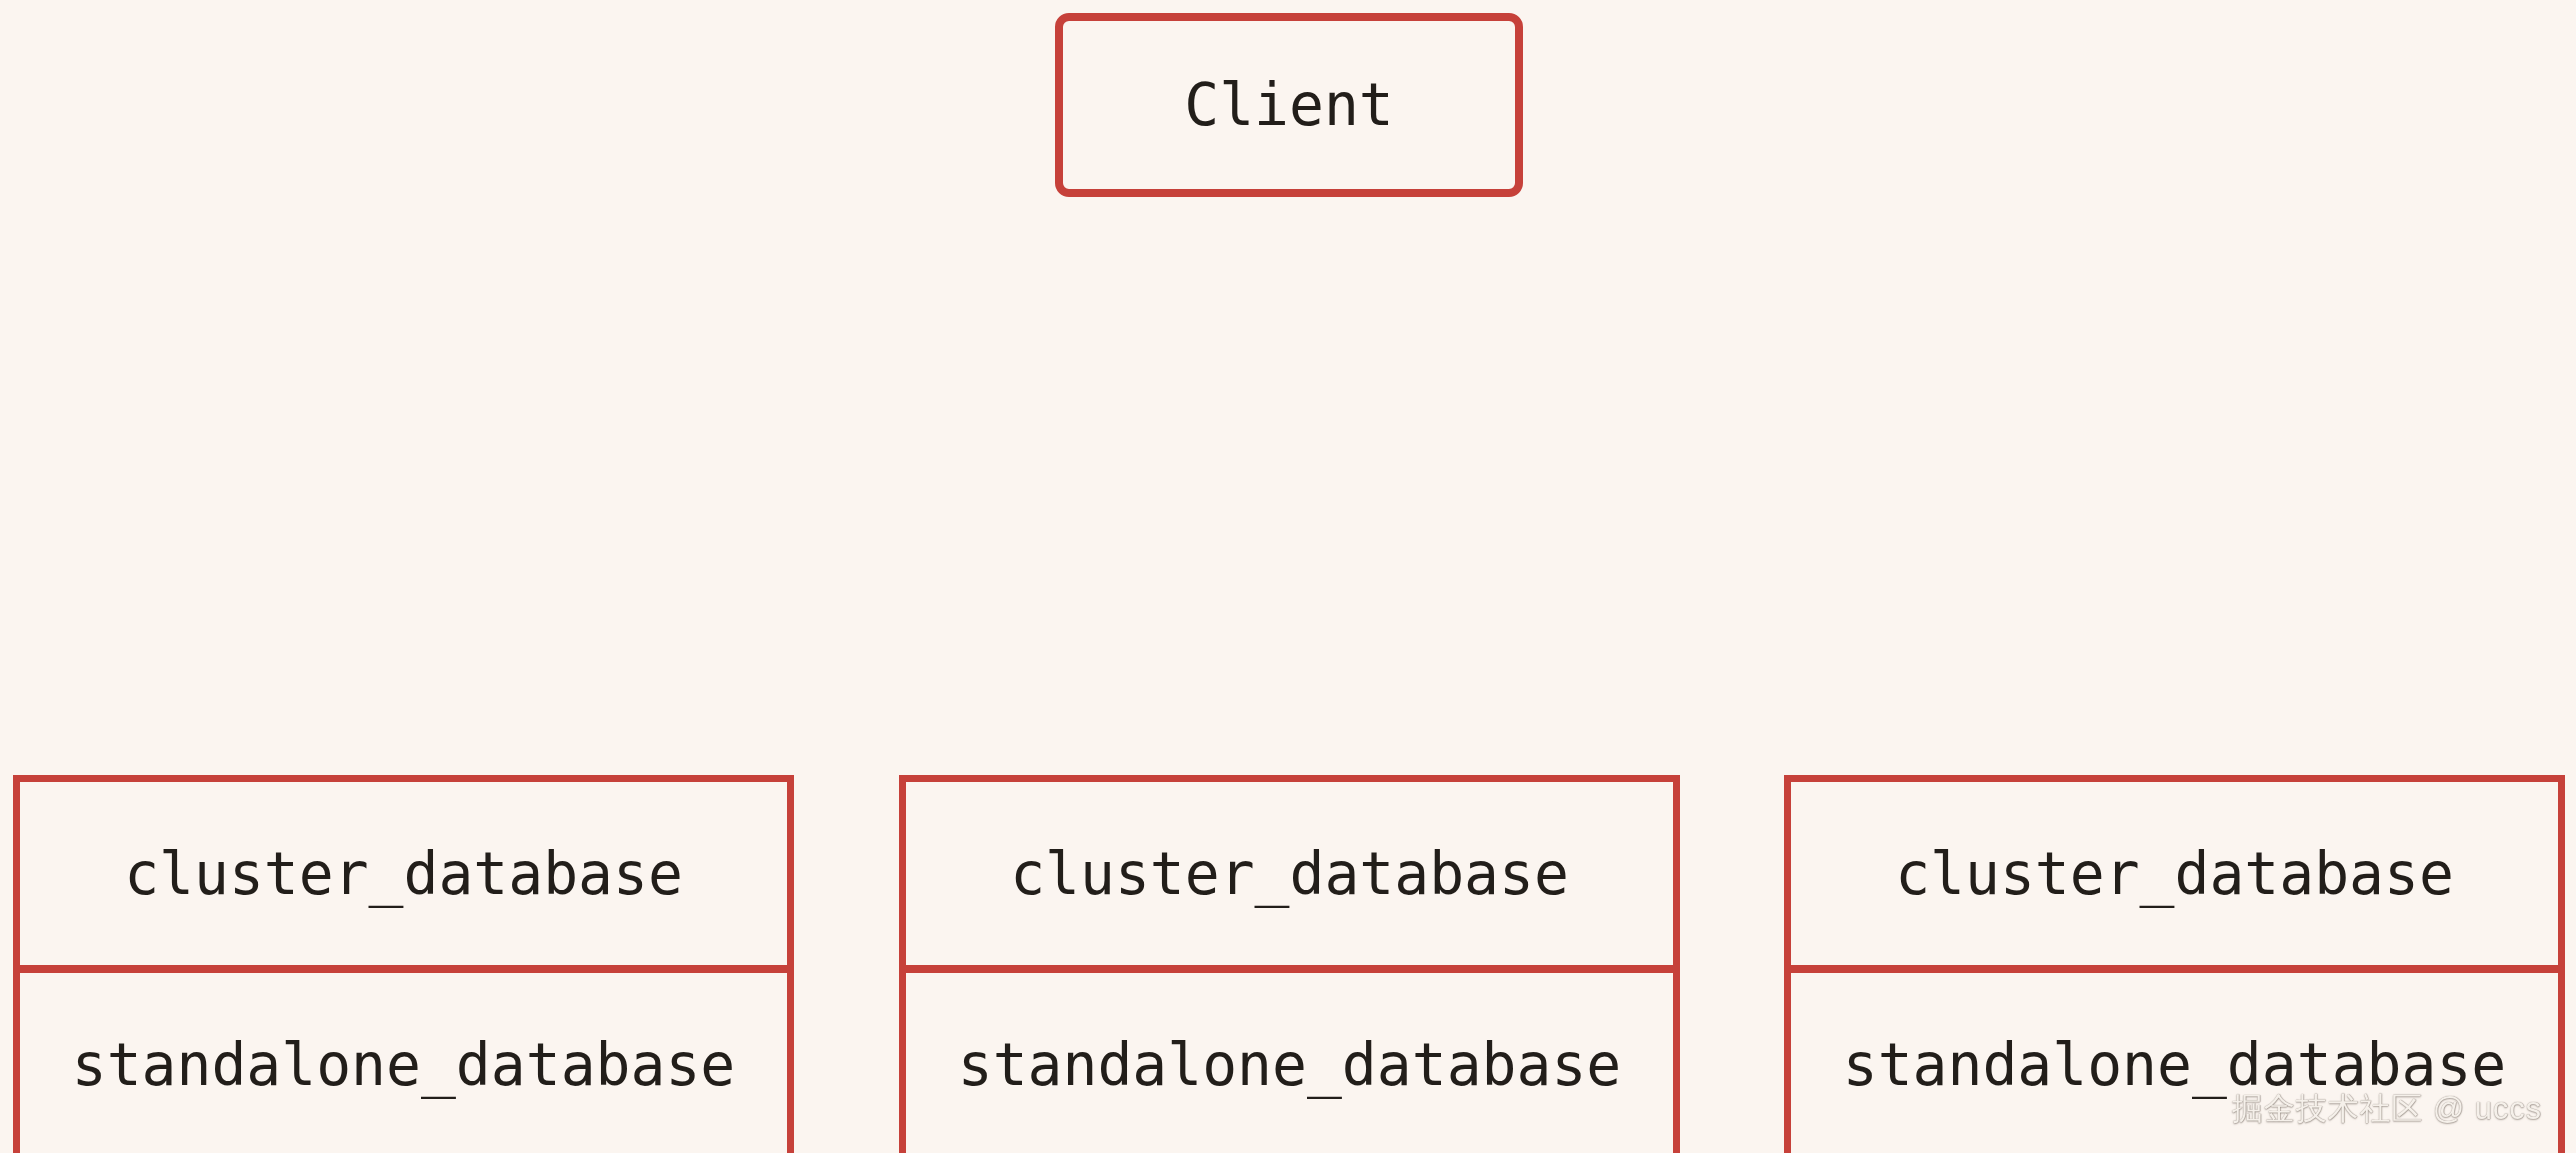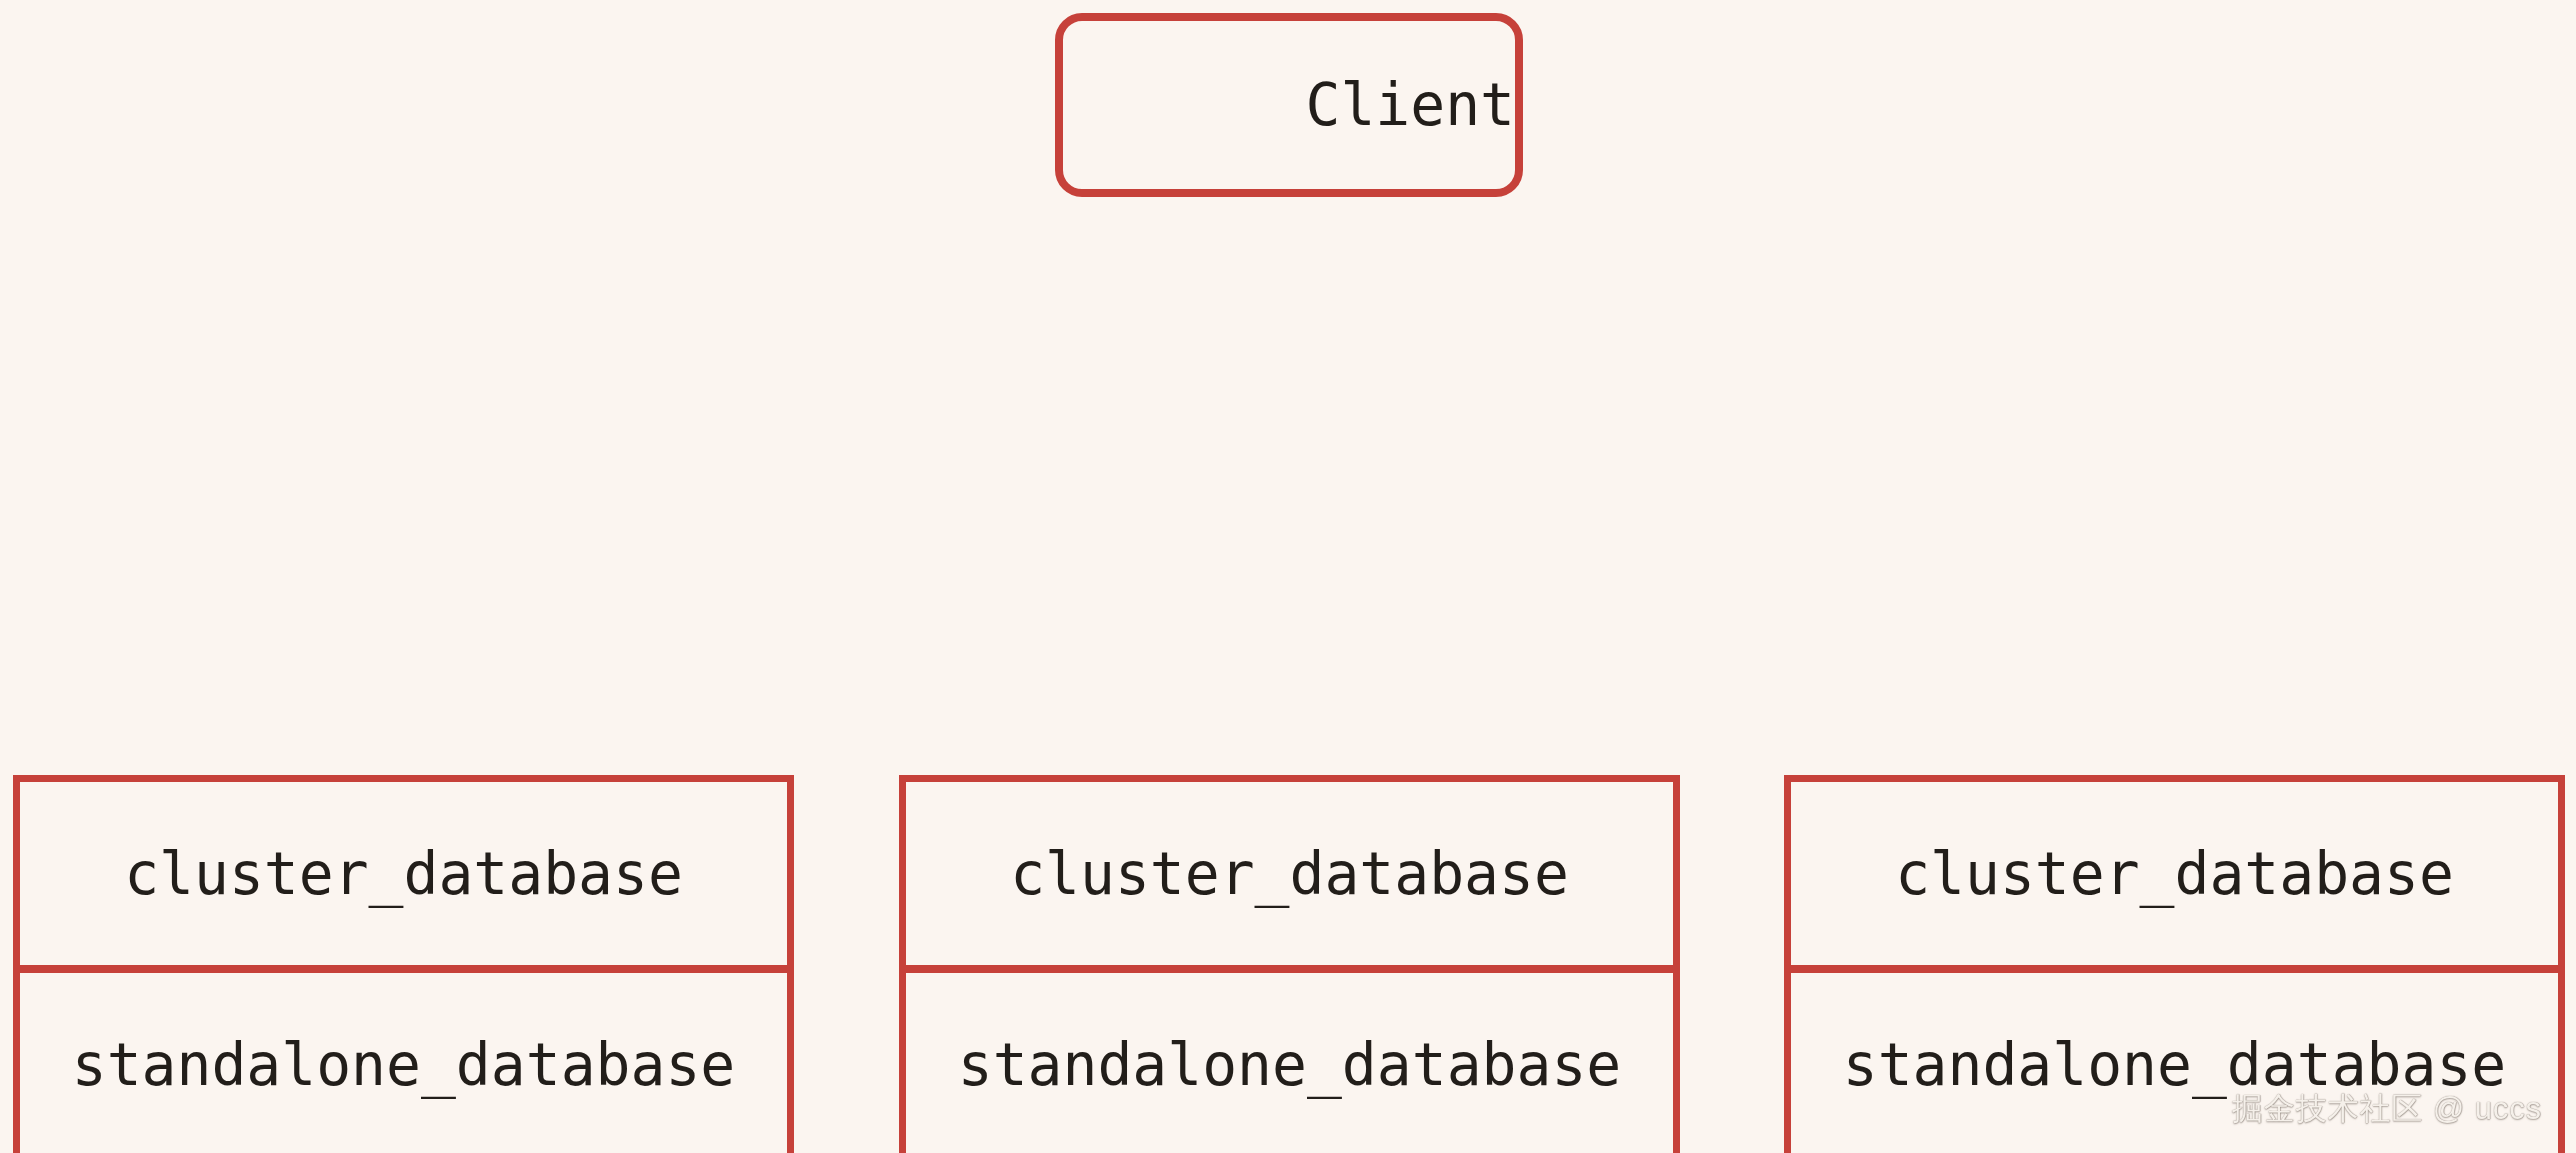--- a/index.html
+++ b/index.html
@@ -17,24 +17,24 @@
     overflow: hidden;
   }
   .client-node {
     position: absolute;
     left: 1055px;
     top: 13px;
     width: 468px;
     height: 184px;
     box-sizing: border-box;
     border: 8.6px solid var(--stroke, #c6413a);
-    border-radius: 27px;
+    border-radius: 14px;
     display: flex;
     align-items: center;
-    justify-content: flex-end;
+    justify-content: center;
     font-size: 58px;
     line-height: 1;
   }
   .group {
     position: absolute;
     top: 775px;
     width: 781px;
     height: 388px;
     box-sizing: border-box;
     border: 7.7px solid var(--stroke, #c6413a);

